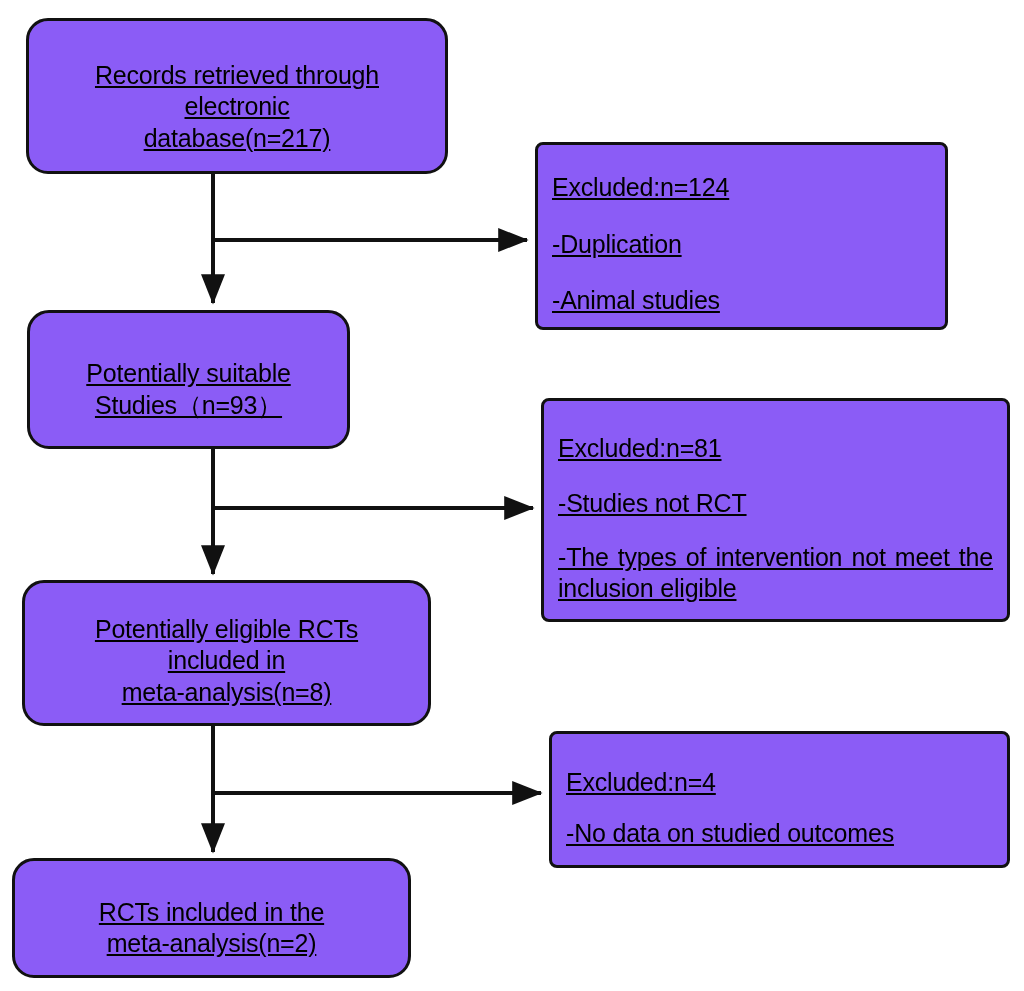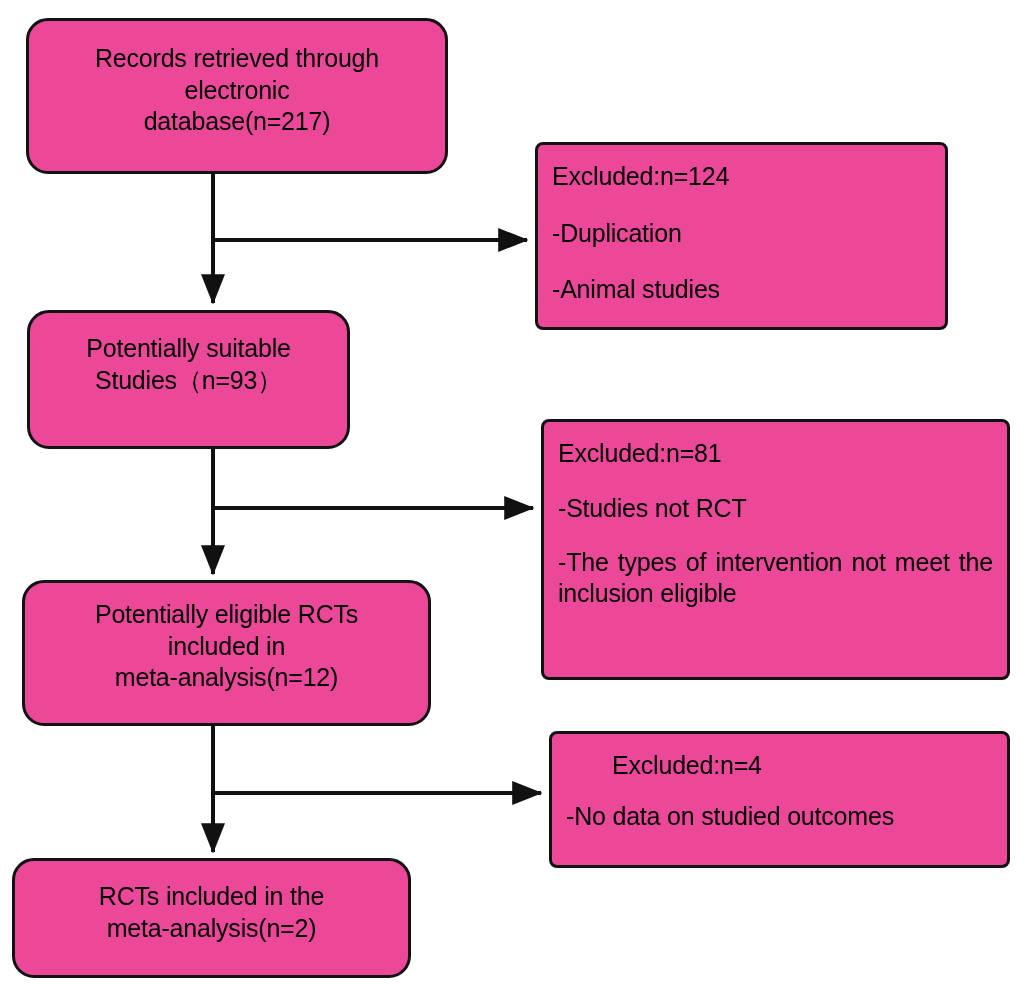--- a/index.html
+++ b/index.html
@@ -23,24 +23,25 @@
     position: absolute;
     left: 0;
     top: 0;
     width: 1024px;
     height: 991px;
     pointer-events: none;
   }
   .node {
     position: absolute;
     box-sizing: border-box;
-    background: #ec4899;
+    background: #8b5cf6;
     display: flex;
-    align-items: flex-start;
+    align-items: center;
     justify-content: center;
+    text-decoration: underline;
   }
   .node.stage {
     border: 3px solid #111111;
     border-radius: 22px;
   }
   .node.exclusion {
     border: 3px solid #111111;
     border-radius: 8px;
     justify-content: flex-start;
   }
@@ -64,21 +65,21 @@
     line-height: 1.22;
     letter-spacing: -0.2px;
     text-align: left;
   }
   .exclusion-line.justified {
     text-align: justify;
     text-align-last: left;
   }
   .sp-1 { margin-bottom: 26px; }
   .sp-2 { margin-bottom: 24px; }
-  .sp-3 { margin-bottom: 20px; margin-left: 46px; }
+  .sp-3 { margin-bottom: 20px; }
 </style>
 </head>
 <body>
 
 <div id="flow-root">
 
   <svg id="connector-layer" viewBox="0 0 1024 991" xmlns="http://www.w3.org/2000/svg">
     <defs>
       <marker id="arrowhead" markerWidth="9" markerHeight="9" refX="7.2" refY="3.2" orient="auto" markerUnits="strokeWidth">
         <path d="M0,0.2 L7.6,3.2 L0,6.2 z" fill="#111111"></path>
@@ -110,32 +111,32 @@
       <div class="exclusion-line sp-1">-Duplication</div>
       <div class="exclusion-line">-Animal studies</div>
     </div>
   </div>
 
   <div class="node stage" style="left:27px; top:310px; width:323px; height:139px; padding-top:20px;">
     <div class="stage-text">Potentially suitable
 Studies（n=93）</div>
   </div>
 
-  <div class="node exclusion" style="left:541px; top:419px; width:469px; height:261px; padding-top:16px;">
+  <div class="node exclusion" style="left:541px; top:398px; width:469px; height:224px; padding-top:16px;">
     <div class="exclusion-list">
       <div class="exclusion-line sp-2">Excluded:n=81</div>
       <div class="exclusion-line sp-2">-Studies not RCT</div>
       <div class="exclusion-line justified">-The types of intervention not meet the inclusion eligible</div>
     </div>
   </div>
 
   <div class="node stage" style="left:22px; top:580px; width:409px; height:146px; padding-top:16px;">
     <div class="stage-text">Potentially eligible RCTs
 included in
-meta-analysis(n=12)</div>
+meta-analysis(n=8)</div>
   </div>
 
   <div class="node exclusion" style="left:549px; top:731px; width:461px; height:137px; padding-top:16px;">
     <div class="exclusion-list">
       <div class="exclusion-line sp-3">Excluded:n=4</div>
       <div class="exclusion-line">-No data on studied outcomes</div>
     </div>
   </div>
 
   <div class="node stage" style="left:12px; top:858px; width:399px; height:120px; padding-top:20px;">

